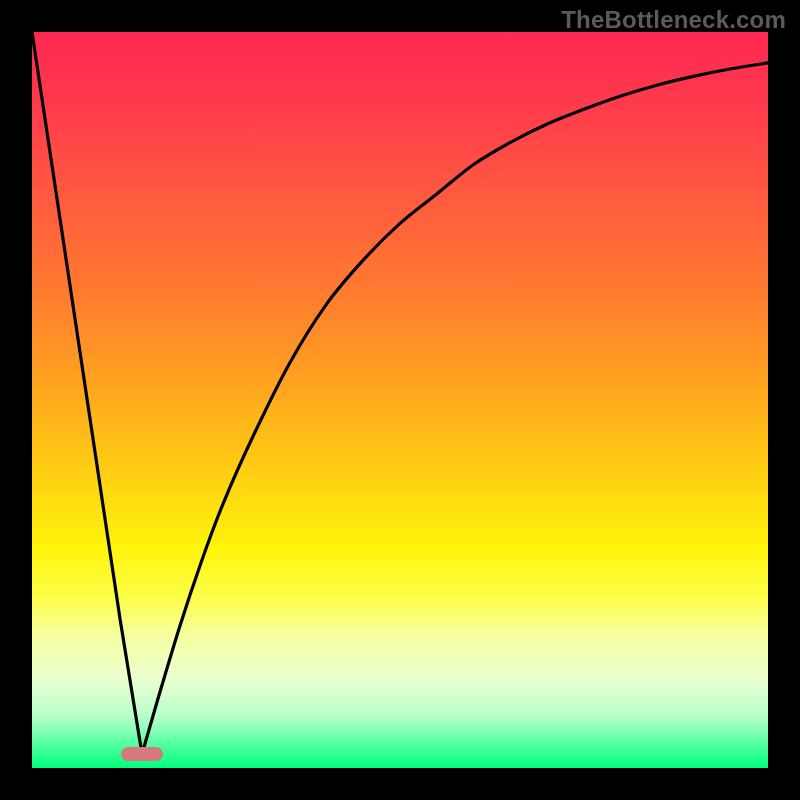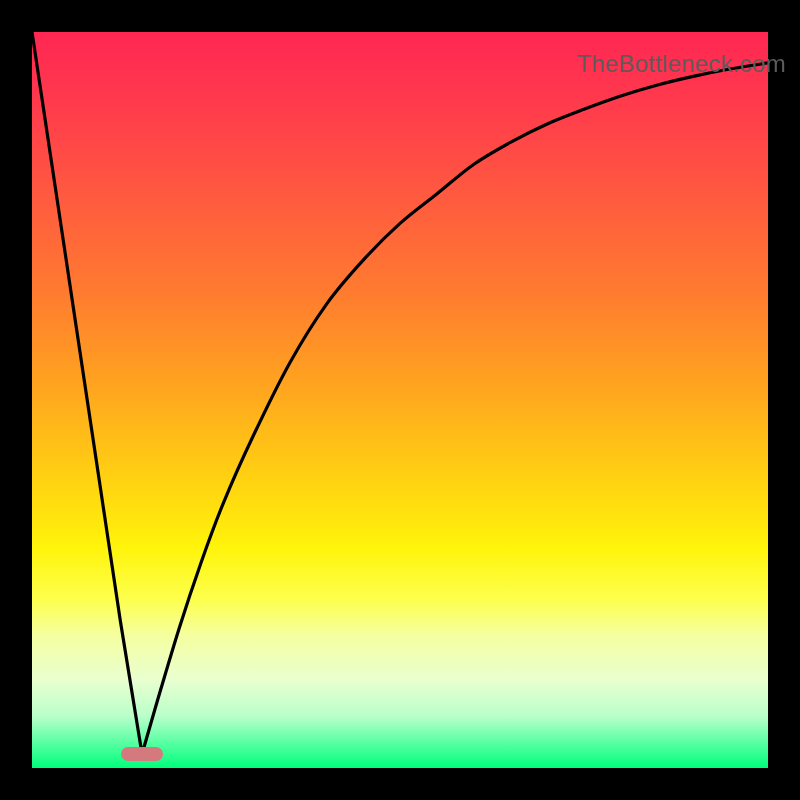--- a/index.html
+++ b/index.html
@@ -39,25 +39,24 @@
       #b8ffca 93%,
       #4dff9e 97%,
       #00ff7b 100%
     );
   }
   .watermark {
     position: absolute;
     top: 6px;
     right: 14px;
     font-size: 24px;
-    font-weight: 400;
+    font-weight: 700;
     color: #5b5b5b;
     letter-spacing: 0.2px;
     z-index: 30;
-    margin-top: 44px;
   }
   svg.curves {
     position: absolute;
     left: 0;
     top: 0;
     width: 736px;
     height: 736px;
     z-index: 10;
   }
   .vertex-marker {

